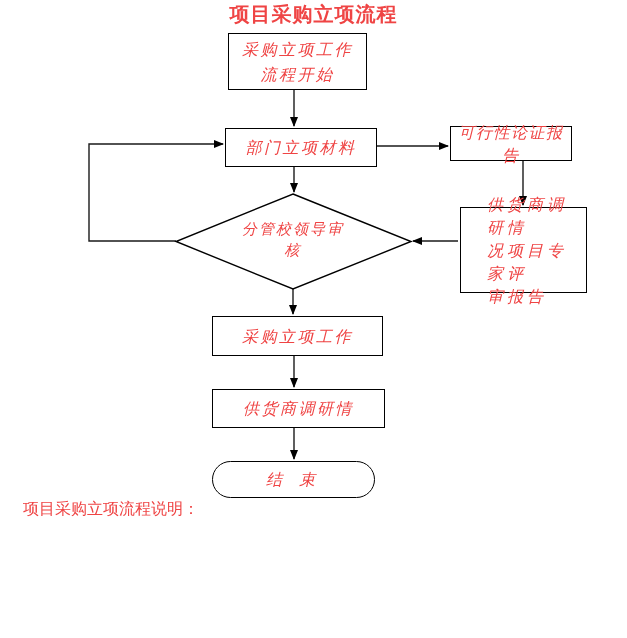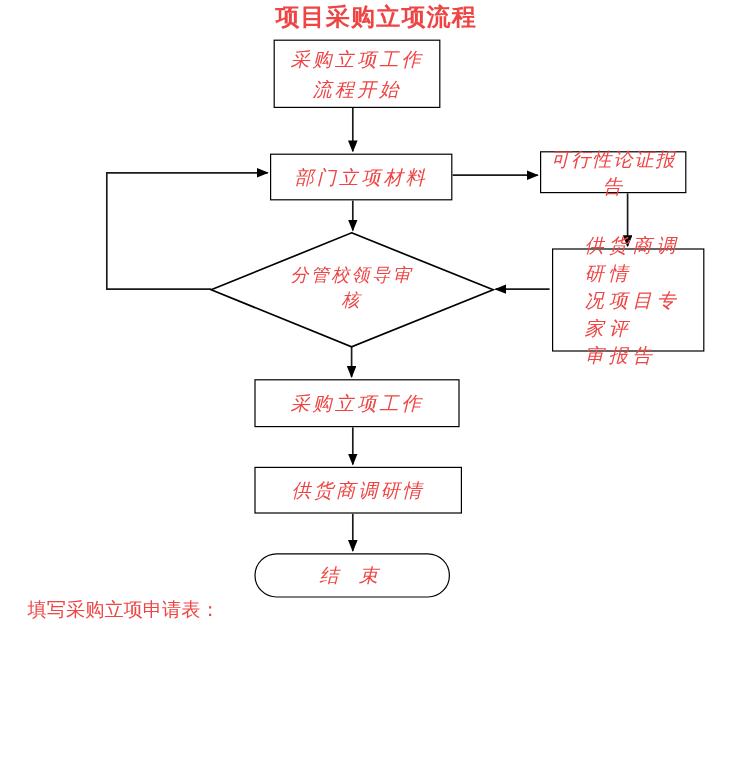--- a/index.html
+++ b/index.html
@@ -120,16 +120,16 @@
   <div class="diamond-label">分管校领导审
 核</div>
 
   <div class="node chief">采购立项工作</div>
 
   <div class="node principal">供货商调研情</div>
 
   <div class="node end">结 束</div>
 
   <div class="notes">
-    <div>填写采购立项申请表：</div>
+    <div>项目采购立项流程说明：</div>
   </div>
 
 </div>
 
 </body></html>

